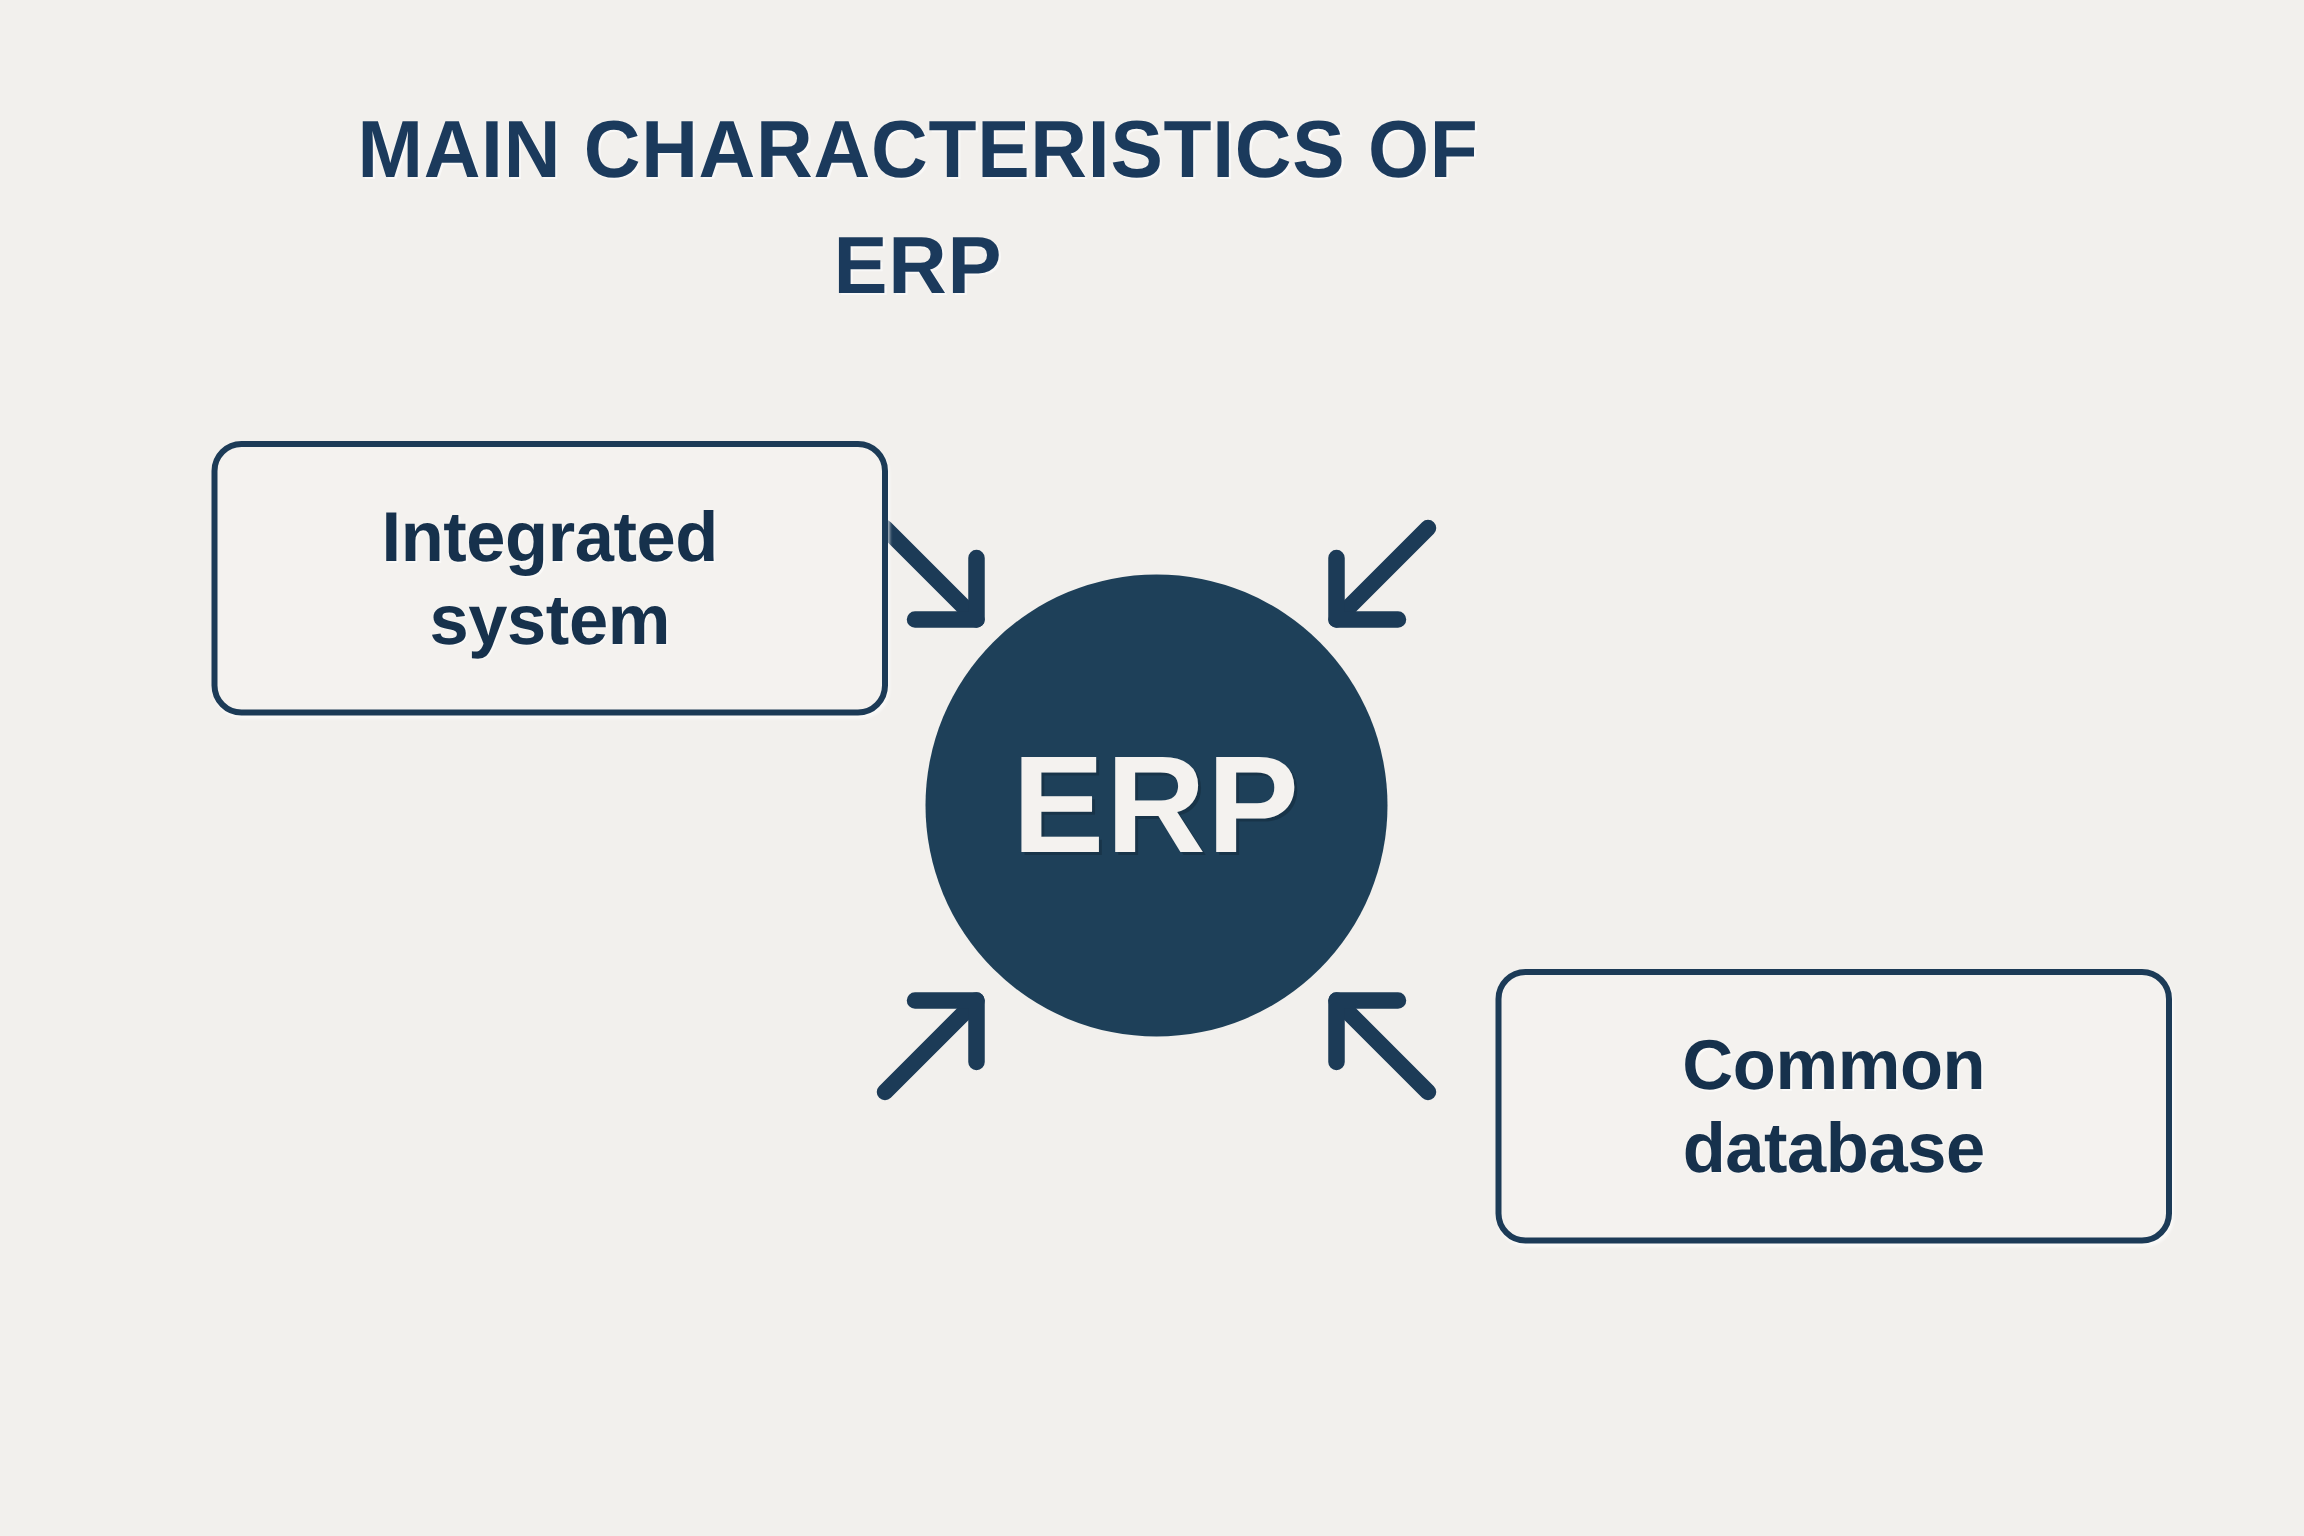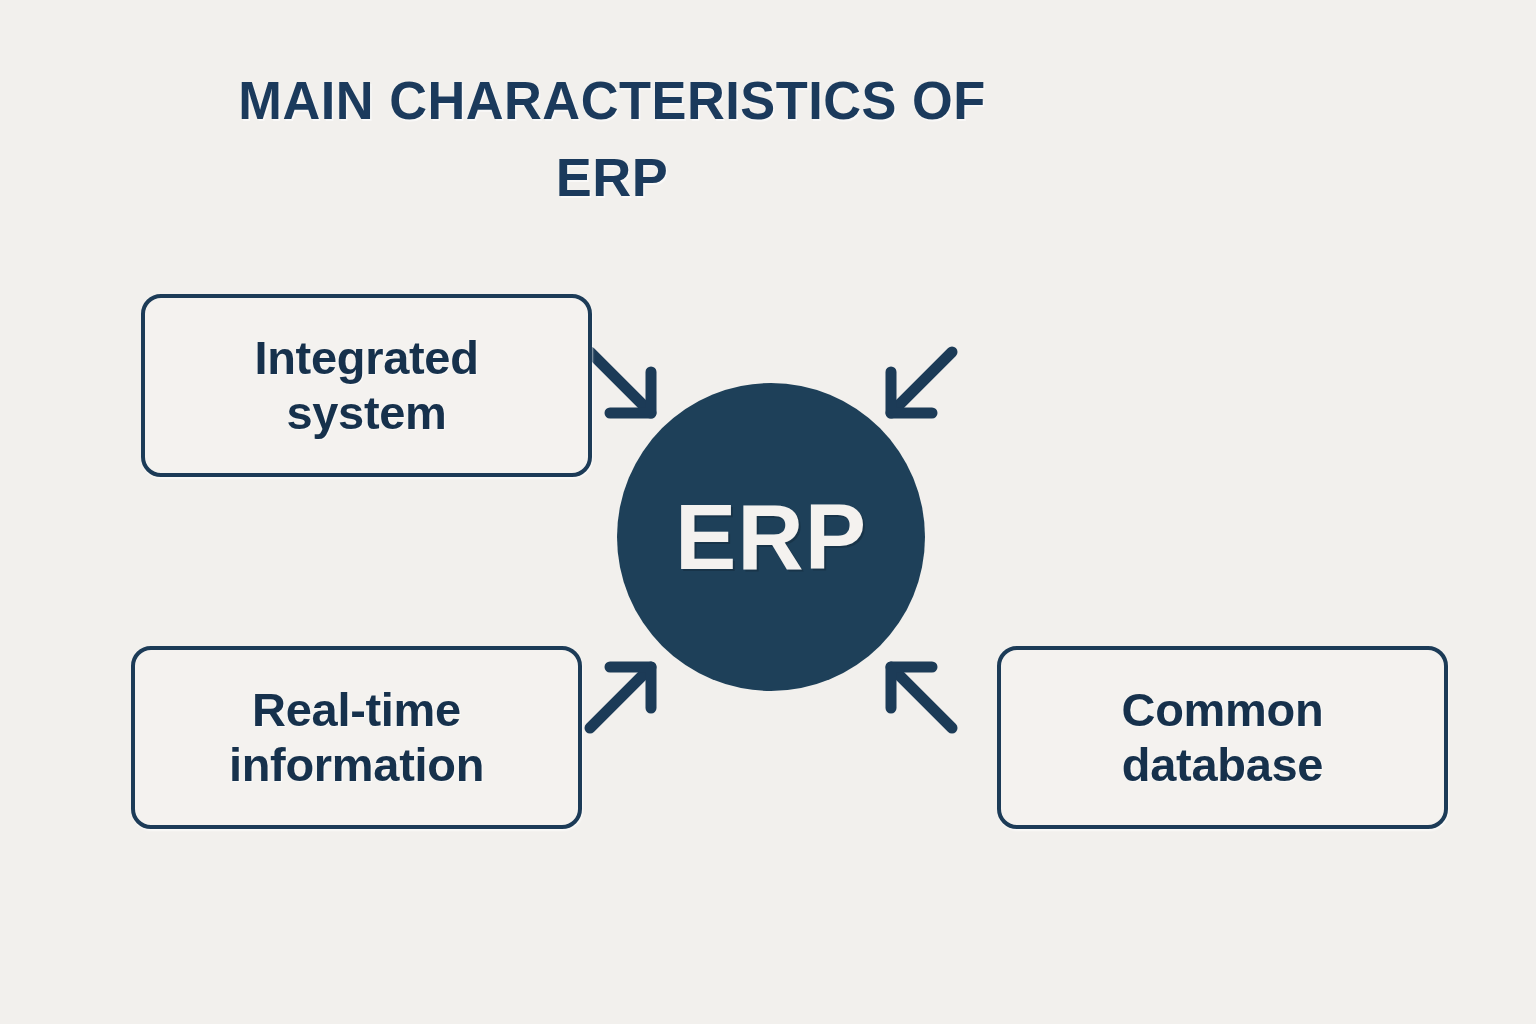--- a/index.html
+++ b/index.html
@@ -135,24 +135,20 @@
       </g>
     </g>
   </svg>
 
   <div class="feature-box" id="box-top-left">
     <span class="box-label">Integrated
 system</span>
   </div>
 
 
-  <div class="feature-box" id="box-bottom-left">
-    <span class="box-label">Real-time
-information</span>
-  </div>
 
   <div class="feature-box" id="box-bottom-right">
     <span class="box-label">Common
 database</span>
   </div>
 
   <div id="erp-circle">
     <span class="circle-label">ERP</span>
   </div>
 

